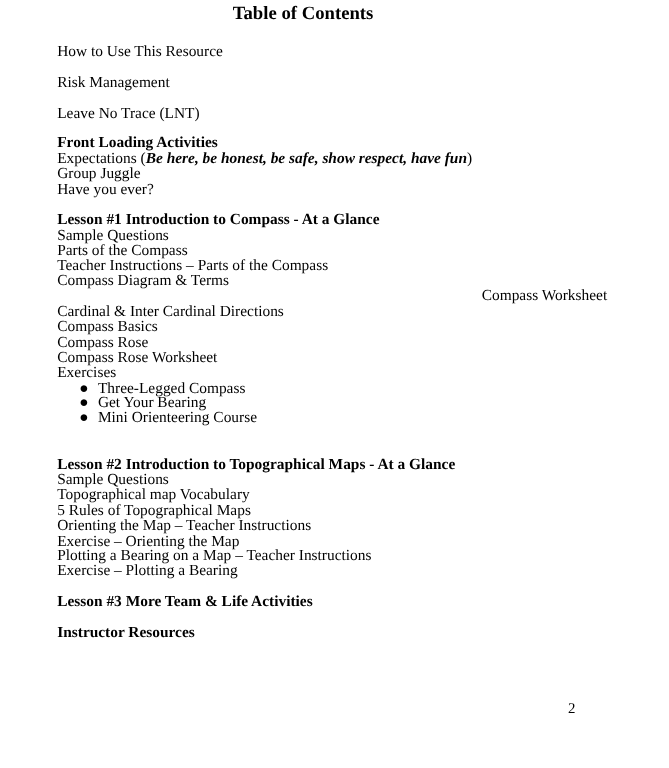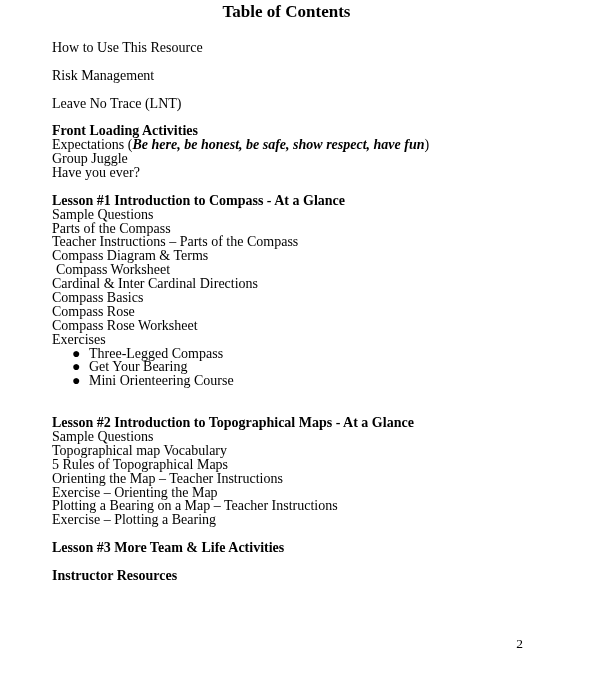--- a/index.html
+++ b/index.html
@@ -12,21 +12,21 @@
     width: 608px;
     height: 698px;
     background: #ffffff;
     color: #000000;
     font-family: "Liberation Serif", "DejaVu Serif", serif;
     overflow: hidden;
   }
   .doc-title {
     position: absolute;
     top: 2px;
-    left: 51px;
+    left: 40px;
     width: 471px;
     text-align: center;
     font-size: 17px;
     line-height: 20px;
     font-weight: bold;
   }
   .toc {
     position: absolute;
     top: 41px;
     left: 52px;
@@ -43,20 +43,21 @@
   }
   .heading {
     font-weight: bold;
   }
   .emphasis {
     font-weight: bold;
     font-style: italic;
   }
   .indent-space {
     padding-left: 4px;
+    text-align: right;
   }
   .bullet-line {
     height: 13.9px;
     white-space: nowrap;
   }
   .bullet-marker {
     display: inline-block;
     margin-left: 20px;
     width: 17px;
   }

